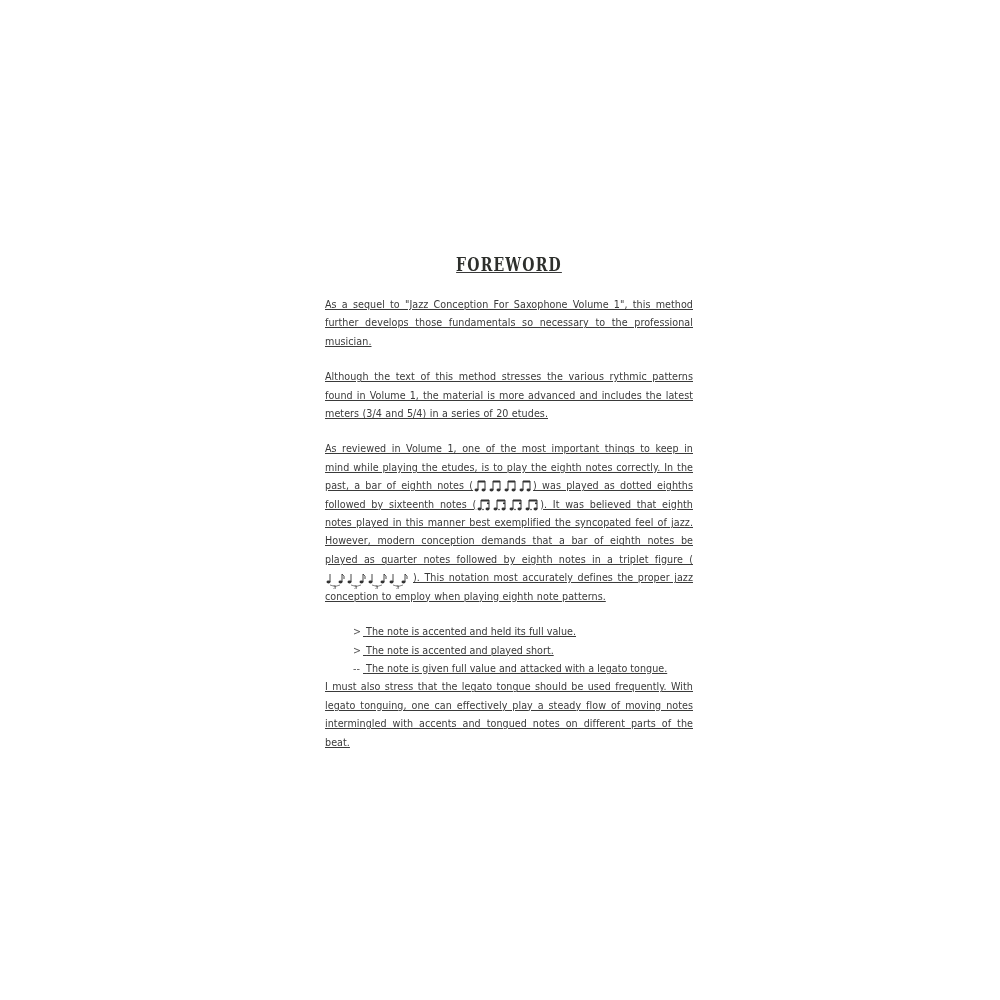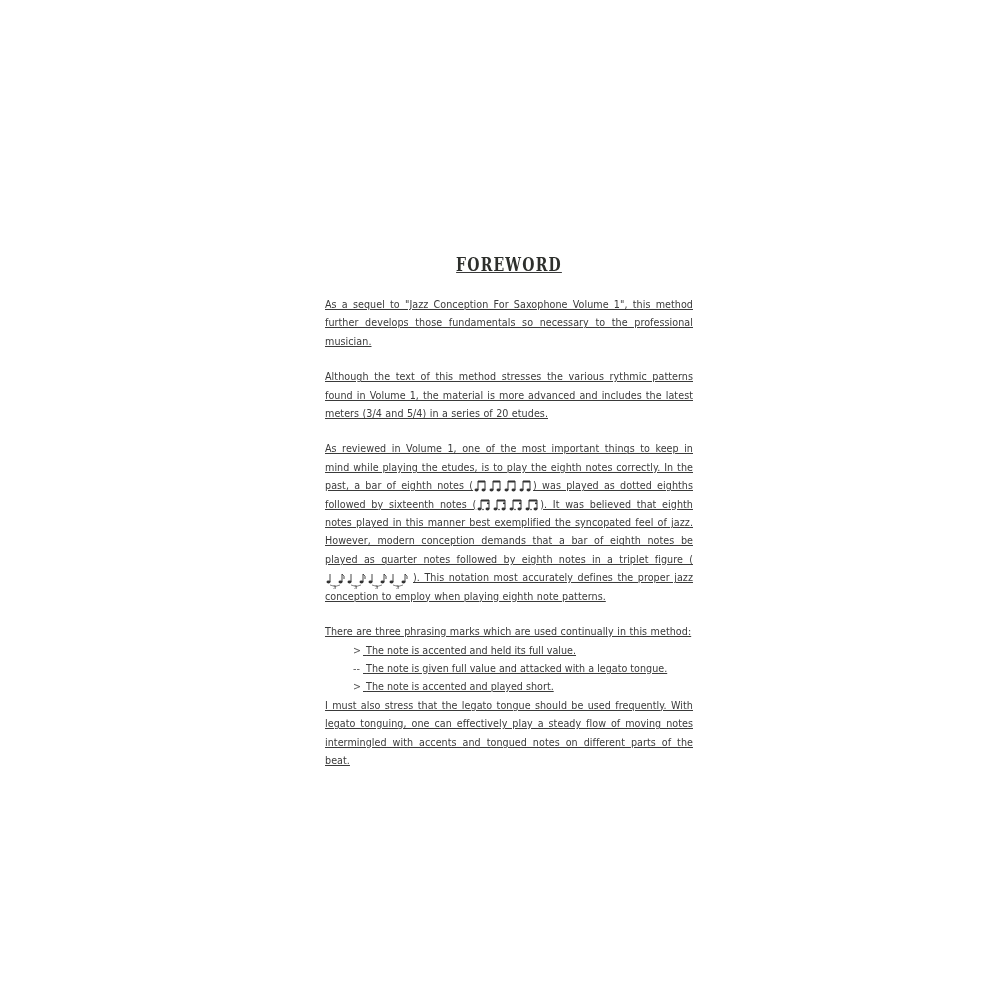--- a/index.html
+++ b/index.html
@@ -156,21 +156,20 @@
             <ellipse cx="65.5" cy="10" rx="2" ry="1.4" stroke="none"></ellipse>
         <line x1="79" y1="2" x2="79" y2="10" stroke-width="0.9"></line>
             <ellipse cx="77.5" cy="10" rx="2" ry="1.4" stroke="none"></ellipse>
             <path d="M79 2 q3 2 2 5" fill="none" stroke-width="0.9"></path>
         <text x="70" y="17" font-size="5" font-family="DejaVu Sans, sans-serif" stroke="none">3</text>
             <path d="M67 13 q5 3 10 0" fill="none" stroke-width="0.6"></path>
       </g>
         </svg></span><span>). This notation most accurately defines the proper jazz conception to employ when playing eighth note patterns.</span>
   </p>
 
-  <p class="para left" style="margin-bottom:0">There are three phrasing marks which are used continually in this method:</p>
   <ul class="marks" style="">
     <li><span class="mark-sym">&gt;</span> <span>The note is accented and held its full value.</span></li>
+    <li><span class="mark-sym">&gt;</span> <span>The note is accented and played short.</span></li>
     <li><span class="mark-sym">--</span> <span>The note is given full value and attacked with a legato tongue.</span></li>
-    <li><span class="mark-sym">&gt;</span> <span>The note is accented and played short.</span></li>
   </ul>
 
   <p class="para">I must also stress that the legato tongue should be used frequently. With legato tonguing, one can effectively play a steady flow of moving notes intermingled with accents and tongued notes on different parts of the beat.</p>
 </div>
 
 </body></html>

